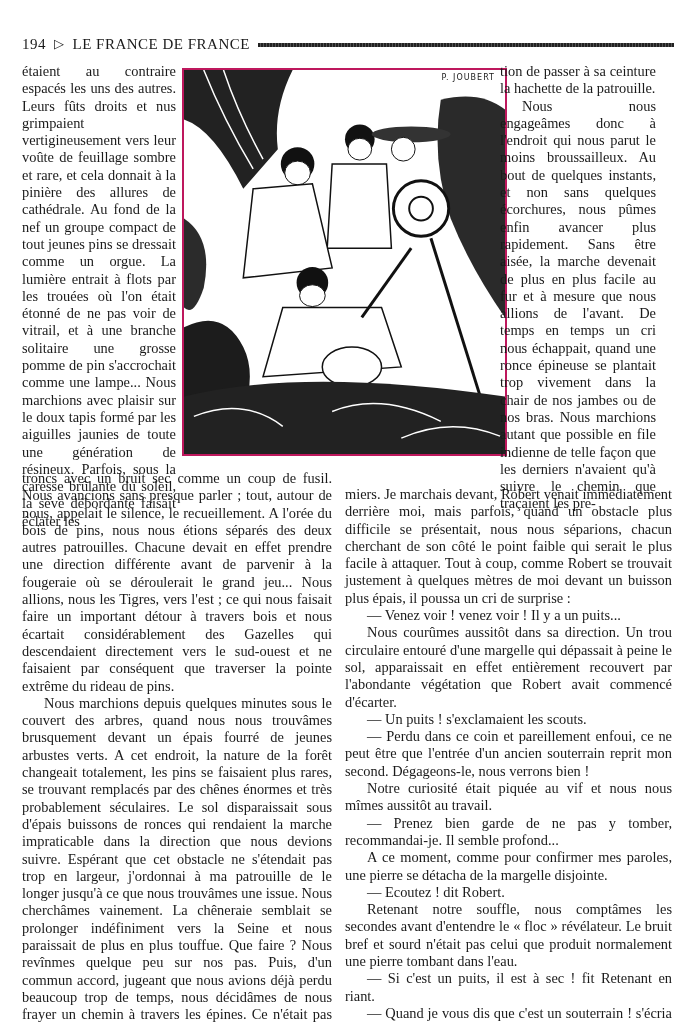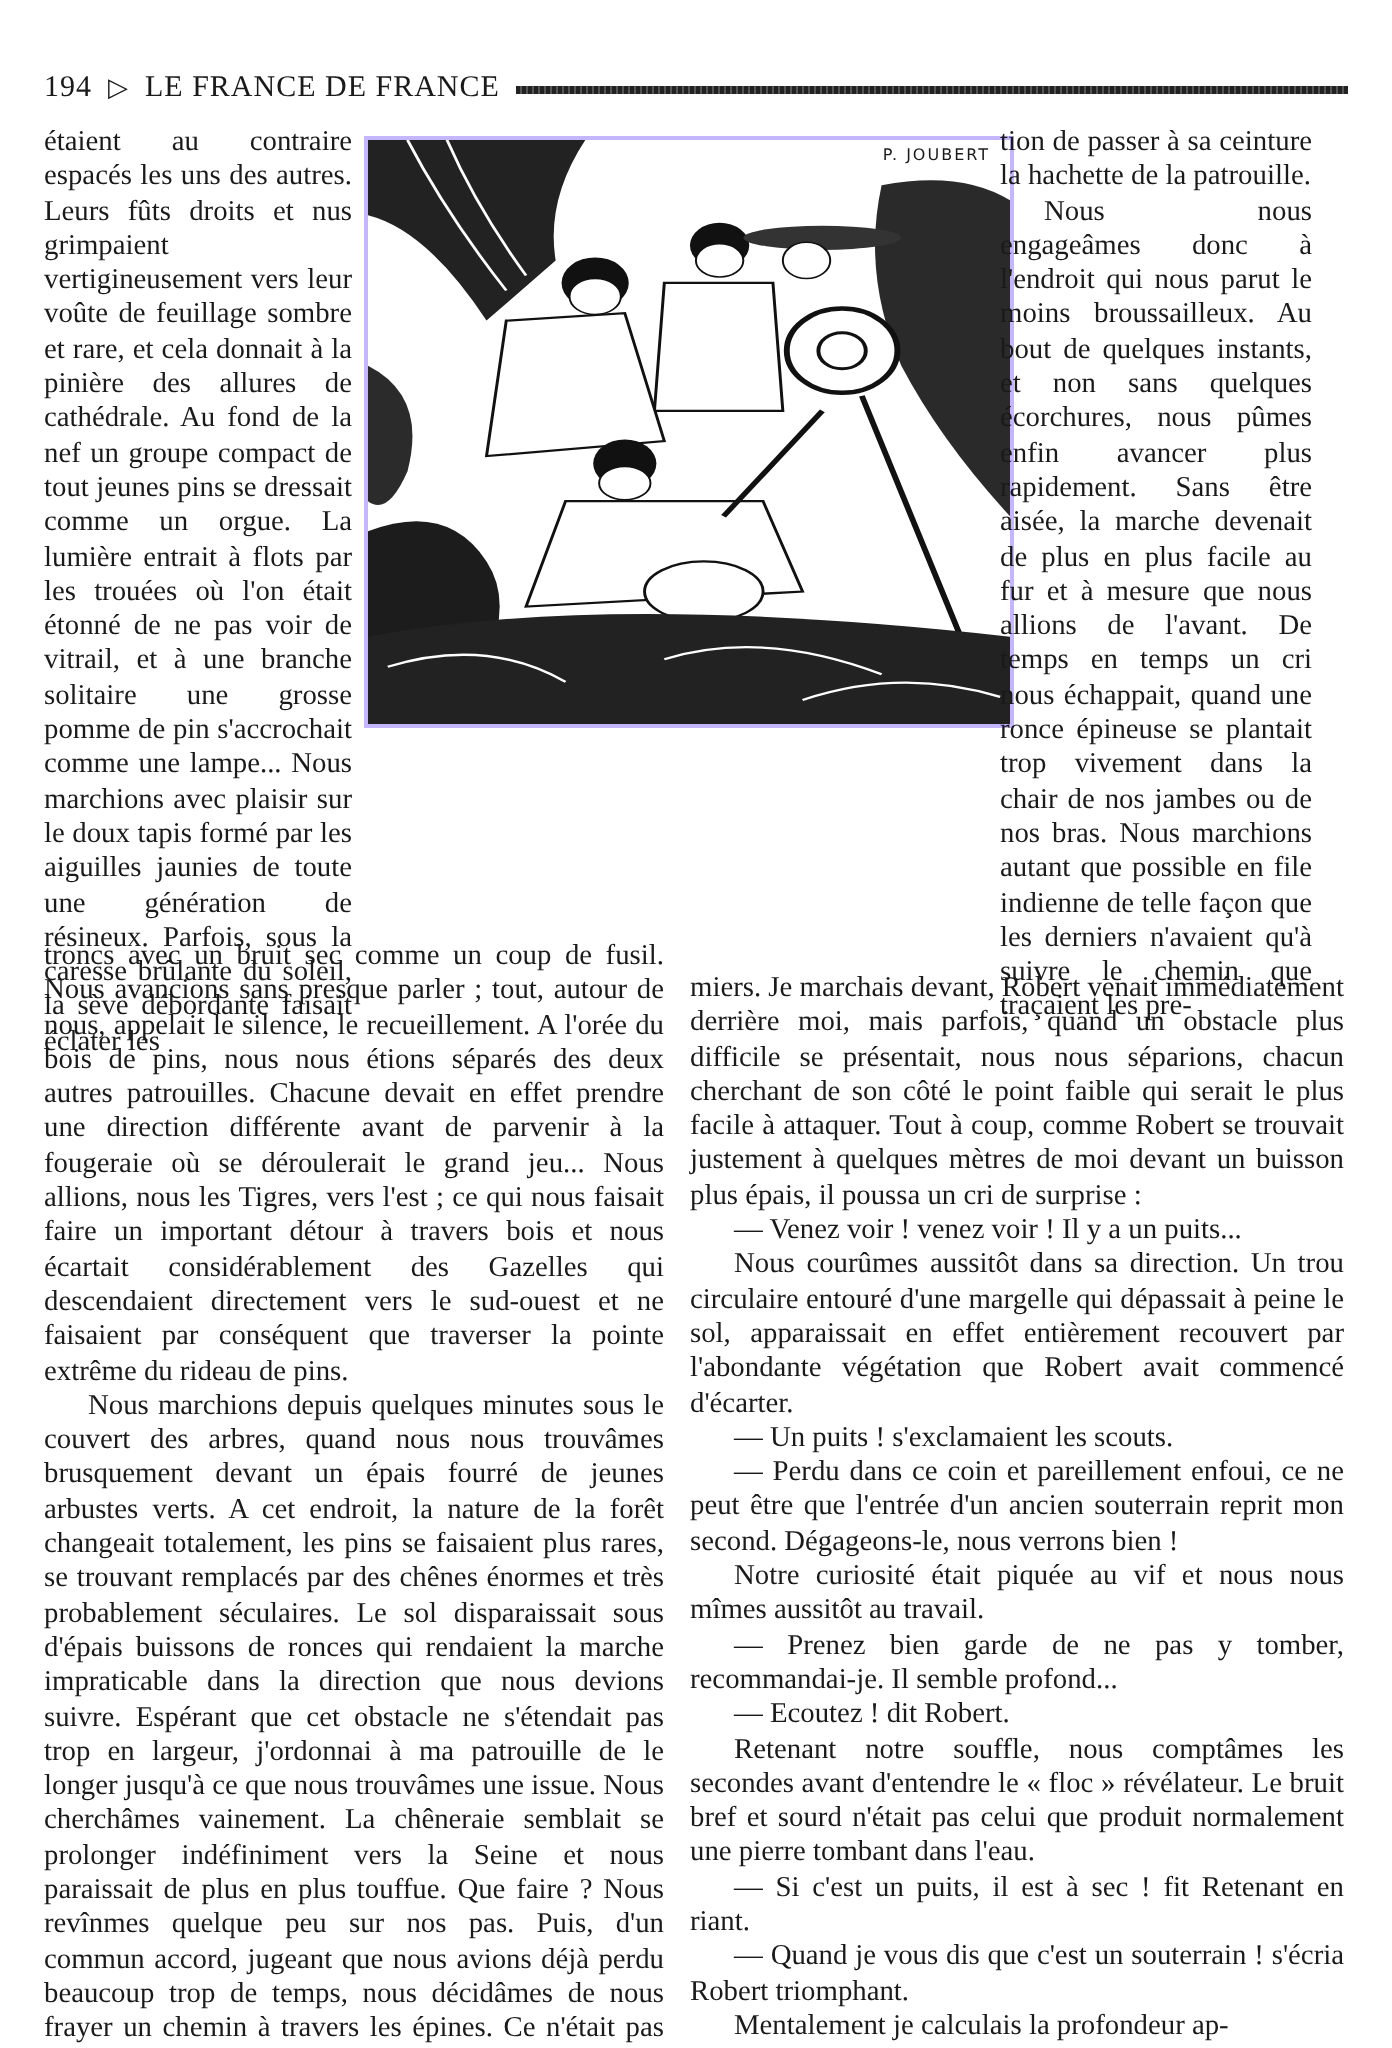--- a/index.html
+++ b/index.html
@@ -12,22 +12,22 @@
   .header .rule { flex:1; height:4px; margin-left:8px; margin-top:2px;
                   background:repeating-linear-gradient(90deg,#222 0 2px,#555 2px 3px); }
   .col { position:absolute; font-size:14.4px; line-height:17.3px; text-align:justify;
          hyphens:manual; }
   .col p { margin:0; }
   .indent { text-indent:22px; }
   #col-left-top { left:22px; top:63px; width:154px; }
   #col-right-top { left:500px; top:63px; width:156px; }
   #col-left-bottom { left:22px; top:470px; width:310px; }
   #col-right-bottom { left:345px; top:486px; width:327px; }
-  .illus { position:absolute; left:182px; top:68px; width:325px; height:296px;
-           border:2px solid #c4b5fd; box-sizing:border-box; overflow:hidden; background:#fde047; }
+  .illus { position:absolute; left:182px; top:68px; width:325px; height:388px;
+           border:2px solid #be185d; box-sizing:border-box; overflow:hidden; background:#fde047; }
   .illus svg { width:100%; height:100%; display:block; }
   .sig { position:absolute; right:8px; top:3px; font-size:8px; font-family:"DejaVu Sans",sans-serif;
          background:#fff; padding:0 2px; letter-spacing:1px; }
 </style>
 </head>
 <body>
 
 <div class="header">
   <span class="pnum">194</span>
   <span class="tri">▷</span>
@@ -86,18 +86,19 @@
 </div>
 
 <div class="col" id="col-right-bottom">
   <p>miers. Je marchais devant, Robert venait immédiatement derrière moi, mais parfois, quand un obstacle plus difficile se présentait, nous nous séparions, chacun cherchant de son côté le point faible qui serait le plus facile à attaquer. Tout à coup, comme Robert se trouvait justement à quelques mètres de moi devant un buisson plus épais, il poussa un cri de surprise :</p>
   <p class="indent">— Venez voir ! venez voir ! Il y a un puits...</p>
   <p class="indent">Nous courûmes aussitôt dans sa direction. Un trou circulaire entouré d'une margelle qui dépassait à peine le sol, apparaissait en effet entièrement recouvert par l'abondante végétation que Robert avait commencé d'écarter.</p>
   <p class="indent">— Un puits ! s'exclamaient les scouts.</p>
   <p class="indent">— Perdu dans ce coin et pareillement enfoui, ce ne peut être que l'entrée d'un ancien souterrain reprit mon second. Dégageons-le, nous verrons bien !</p>
   <p class="indent">Notre curiosité était piquée au vif et nous nous mîmes aussitôt au travail.</p>
   <p class="indent">— Prenez bien garde de ne pas y tomber, recommandai-je. Il semble profond...</p>
+  <p class="indent">A ce moment, comme pour confirmer mes paroles, une pierre se détacha de la margelle disjointe.</p>
   <p class="indent">— Ecoutez ! dit Robert.</p>
   <p class="indent">Retenant notre souffle, nous comptâmes les secondes avant d'entendre le « floc » révélateur. Le bruit bref et sourd n'était pas celui que produit normalement une pierre tombant dans l'eau.</p>
   <p class="indent">— Si c'est un puits, il est à sec ! fit Retenant en riant.</p>
   <p class="indent">— Quand je vous dis que c'est un souterrain ! s'écria Robert triomphant.</p>
   <p class="indent">Mentalement je calculais la profondeur ap-</p>
 </div>
 
 </body></html>

